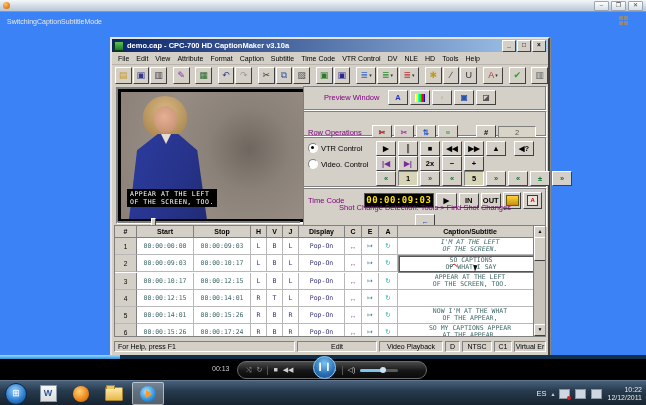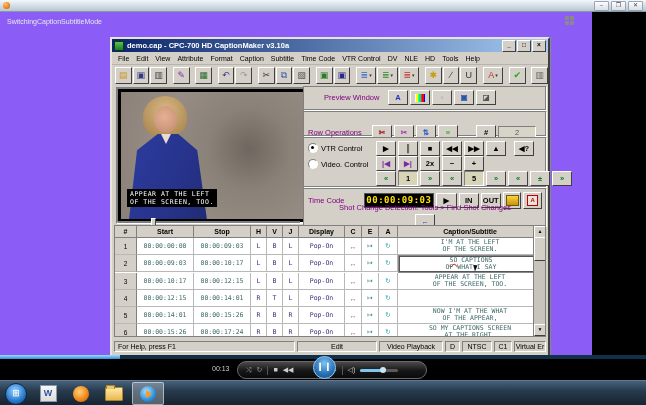--- a/index.html
+++ b/index.html
@@ -6,21 +6,21 @@
   body{width:646px;height:405px;position:relative;background:#000;overflow:hidden;
        font-family:"Liberation Sans",sans-serif;-webkit-font-smoothing:none;}
   
   .title-strip{position:absolute;left:0;top:0;width:646px;height:11px;
     background:linear-gradient(#f4f7fa,#cfd9e4 60%,#b9c6d4);border-bottom:1px solid #8a97a5;}
   .app-dot{position:absolute;left:3px;top:2px;width:7px;height:7px;border-radius:50%;
     background:radial-gradient(circle at 35% 30%,#ffc268,#e8821e 60%,#b35c0a);}
   .strip-btns{position:absolute;right:3px;top:1px;display:flex;gap:2px;}
   .strip-btn{width:13px;height:8px;background:linear-gradient(#fdfdfd,#d7dfe8);border:1px solid #9aa5b1;
     font-size:6px;line-height:7px;text-align:center;color:#444;border-radius:1px;}
-  .video-area{position:absolute;left:0;top:12px;width:592px;height:343px;background:#8b5cf6;}
+  .video-area{position:absolute;left:0;top:12px;width:646px;height:343px;background:#3b82f6;}
   .overlay-title{position:absolute;left:7px;top:6px;color:#e8e8e8;font-size:7px;}
   .grid-icon{position:absolute;right:18px;top:4px;width:9px;height:9px;
     display:grid;grid-template-columns:4px 4px;grid-gap:1px;}
   .grid-icon div{background:#8a8a8a;width:4px;height:4px;}
   
   .appwin{position:absolute;left:110px;top:25px;width:436px;height:316px;
     background:#d4d0c8;border:2px solid;border-color:#e8e4dc #404040 #404040 #e8e4dc;
     box-shadow:1px 0 0 #888;display:flex;flex-direction:column;font-size:7px;color:#000;}
   .titlebar{height:13px;background:linear-gradient(90deg,#0a246a,#a6caf0);display:flex;align-items:center;
     padding:0 2px;color:#fff;font-weight:bold;font-size:7.5px;flex:0 0 auto;}
@@ -410,21 +410,21 @@
             <div class="tc disp" style="width: 45px;">Pop-On</div>
             <div class="tc" style="width: 16px;">
               <span style="color: rgb(136, 68, 136); font-family: &quot;Liberation Sans&quot;, sans-serif;">↔</span>
             </div>
             <div class="tc" style="width: 16px;">
               <span style="color: rgb(34, 119, 136); font-family: &quot;Liberation Sans&quot;, sans-serif;">↦</span>
             </div>
             <div class="tc" style="width: 18px;">
               <span style="color: rgb(34, 170, 170); font-family: &quot;Liberation Sans&quot;, sans-serif;">↻</span>
             </div>
-            <div class="tc capcell" style="width: 144px;">
+            <div class="tc capcell" style="width: 144px; font-style: italic;">
               <div>I'M AT THE LEFT</div>
               <div>OF THE SCREEN.</div>
             </div>
           </div>
           <div class="trow">
             <div class="tc numc" style="width: 21px;">2</div>
             <div class="tc " style="width: 56px;">00:00:09:03</div>
             <div class="tc " style="width: 56px;">00:00:10:17</div>
             <div class="tc lets" style="width: 15px;">L</div>
             <div class="tc lets" style="width: 15px;">B</div>
@@ -522,22 +522,22 @@
             <div class="tc" style="width: 16px;">
               <span style="color: rgb(136, 68, 136); font-family: &quot;Liberation Sans&quot;, sans-serif;">↔</span>
             </div>
             <div class="tc" style="width: 16px;">
               <span style="color: rgb(34, 119, 136); font-family: &quot;Liberation Sans&quot;, sans-serif;">↦</span>
             </div>
             <div class="tc" style="width: 18px;">
               <span style="color: rgb(34, 170, 170); font-family: &quot;Liberation Sans&quot;, sans-serif;">↻</span>
             </div>
             <div class="tc capcell" style="width: 144px;">
-              <div>SO MY CAPTIONS SCREEN</div>
-              <div>AT THE RIGHT.</div>
+              <div>SO MY CAPTIONS APPEAR</div>
+              <div>AT THE APPEAR.</div>
             </div>
           </div>
         </div>
       <div class="vsb">
         <div class="sbbtn" style="top:0;">▲</div>
         <div class="thumb"></div>
         <div class="sbbtn" style="bottom:0;">▼</div>
       </div>
     </div>
 
@@ -585,13 +585,24 @@
     </div>
   <div class="tapp">
       <div class="ic-ff"></div>
     </div>
   <div class="tapp">
       <div class="ic-folder"></div>
     </div>
   <div class="tapp active">
       <div class="ic-wmp"></div>
     </div>
+  <div class="tray">
+    <span>ES</span>
+    <span style="font-size:6px;color:#cfcfcf;">▴</span>
+    <span class="trayic net"></span>
+    <span class="trayic"></span>
+    <span class="trayic"></span>
+    <div class="clock">
+      <div>10:22</div>
+      <div>12/12/2011</div>
+    </div>
+  </div>
 </div>
 
 </body></html>

